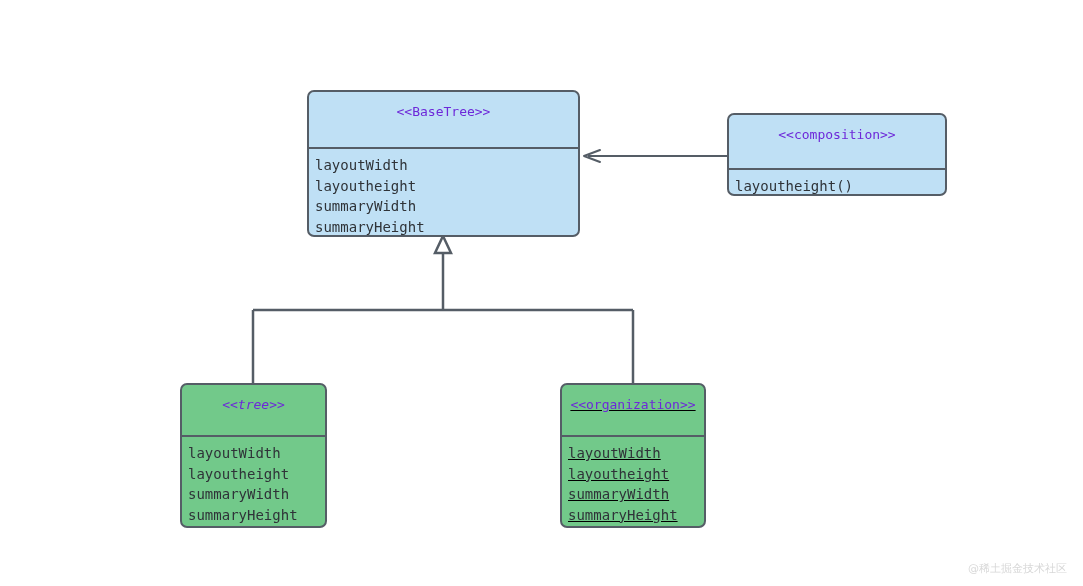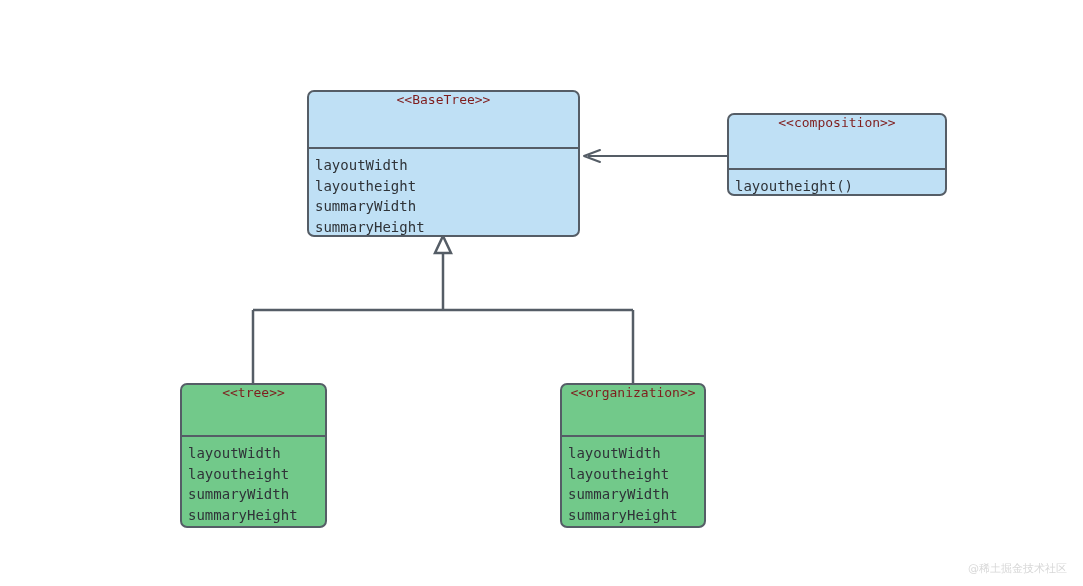--- a/index.html
+++ b/index.html
@@ -28,22 +28,23 @@
     overflow: hidden;
   }
   .uml-box.blue { background: #bfe0f5; }
   .uml-box.green { background: #72c98a; }
 
   .uml-header {
     box-sizing: border-box;
     display: flex;
     align-items: flex-start;
     justify-content: center;
+    padding-top: 12px;
     font-size: 13px;
-    color: #7f1d1d;
+    color: #6d28d9;
     letter-spacing: 0px;
     white-space: nowrap;
     flex: none;
     border-radius: 8px;
   }
 
   .uml-divider {
     height: 0;
     border-top: 2px solid #555d66;
     flex: none;
@@ -124,31 +125,31 @@
 
   <div class="uml-box blue" style="left:727px; top:113px; width:220px; height:83px;">
     <div class="uml-header" style="height:53px;">&lt;&lt;composition&gt;&gt;</div>
     <div class="uml-divider"></div>
     <div class="uml-body">
       <div class="uml-member">layoutheight()</div>
     </div>
   </div>
 
   <div class="uml-box green" style="left:180px; top:383px; width:147px; height:145px;">
-    <div class="uml-header" style="height:50px;">&lt;&lt;tree&gt;&gt;</div>
+    <div class="uml-header" style="height:50px;font-style:italic;">&lt;&lt;tree&gt;&gt;</div>
     <div class="uml-divider"></div>
     <div class="uml-body">
       <div class="uml-member">layoutWidth</div>
       <div class="uml-member">layoutheight</div>
       <div class="uml-member">summaryWidth</div>
       <div class="uml-member">summaryHeight</div>
     </div>
   </div>
 
-  <div class="uml-box green" style="left:560px; top:383px; width:146px; height:145px;">
+  <div class="uml-box green" style="left:560px; top:383px; width:146px; height:145px;text-decoration:underline;">
     <div class="uml-header" style="height:50px;">&lt;&lt;organization&gt;&gt;</div>
     <div class="uml-divider"></div>
     <div class="uml-body">
       <div class="uml-member">layoutWidth</div>
       <div class="uml-member">layoutheight</div>
       <div class="uml-member">summaryWidth</div>
       <div class="uml-member">summaryHeight</div>
     </div>
   </div>
 

